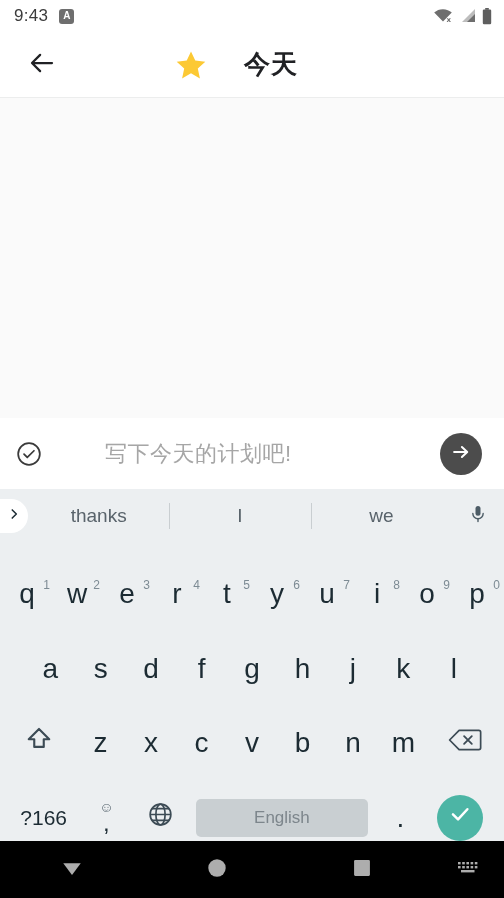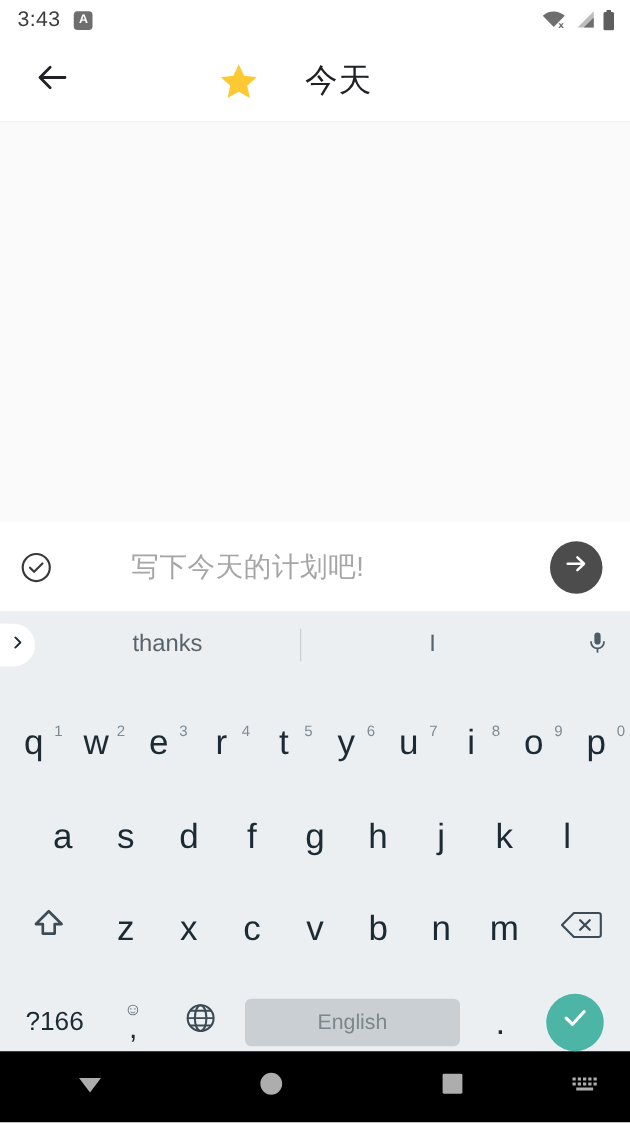--- a/index.html
+++ b/index.html
@@ -39,21 +39,21 @@
     padding-left: 20px;
   }
   .back-btn {
     width: 44px; height: 44px;
     display: flex; align-items: center; justify-content: center;
     cursor: pointer;
   }
   .star-icon { margin-left: 110px; display:flex; align-items:center; }
   .appbar-title {
     margin-left: 36px;
-    font-size: 26px; color: #202124; letter-spacing: 1px;
+    font-size: 26px; color: #202124; letter-spacing: 1px; font-weight: bold;
   }
 
   
   .content { flex: 1 1 auto; background: #fafafa; min-height: 0; }
 
   
   .inputbar {
     flex: 0 0 71px; height: 71px;
     background: #ffffff;
     display: flex; align-items: center;
@@ -150,21 +150,21 @@
   }
   .nav-btn { flex: 1; display: flex; align-items: center; justify-content: center; cursor: pointer; }
   .nav-kbd { width: 70px; flex: 0 0 70px; display: flex; align-items: center; justify-content: center; }
 </style>
 </head>
 <body>
 
 <div class="phone">
 
   <div class="statusbar">
-    <span class="sb-time">3:43</span>
+    <span class="sb-time">9:43</span>
     <span class="sb-appicon">A</span>
     <span class="sb-spacer"></span>
     <span class="sb-right">
       <span>
         <svg width="20" height="16" viewBox="0 0 20 16">
           <path d="M10 13.6 1.2 4.6A12.6 12.6 0 0 1 10 1.2c3.4 0 6.5 1.3 8.8 3.4z" fill="#6e6e6e"></path>
           <text x="13.5" y="14" font-size="7" font-family="DejaVu Sans" fill="#6e6e6e" font-weight="bold">x</text>
         </svg>
       </span>
       <span>
@@ -223,20 +223,21 @@
       <div class="expand-pill">
         <span>
           <svg width="14" height="16" viewBox="0 0 24 24">
             <path d="M9 5l7 7-7 7" fill="none" stroke="#1c2b33" stroke-width="2.6" stroke-linecap="round" stroke-linejoin="round"></path>
           </svg>
         </span>
       </div>
       <div class="suggestions">
         <div class="suggestion">thanks</div>
         <div class="suggestion">I</div>
+        <div class="suggestion">we</div>
       </div>
       <div class="mic-btn">
         <span>
           <svg width="20" height="22" viewBox="0 0 24 24">
             <rect x="9" y="2.5" width="6" height="11.5" rx="3" fill="#4d5c66"></rect>
             <path d="M5.8 11.5a6.2 6.2 0 0 0 12.4 0" fill="none" stroke="#4d5c66" stroke-width="1.7" stroke-linecap="round"></path>
             <path d="M12 17.8V21" fill="none" stroke="#4d5c66" stroke-width="1.7" stroke-linecap="round"></path>
           </svg>
         </span>
       </div>

